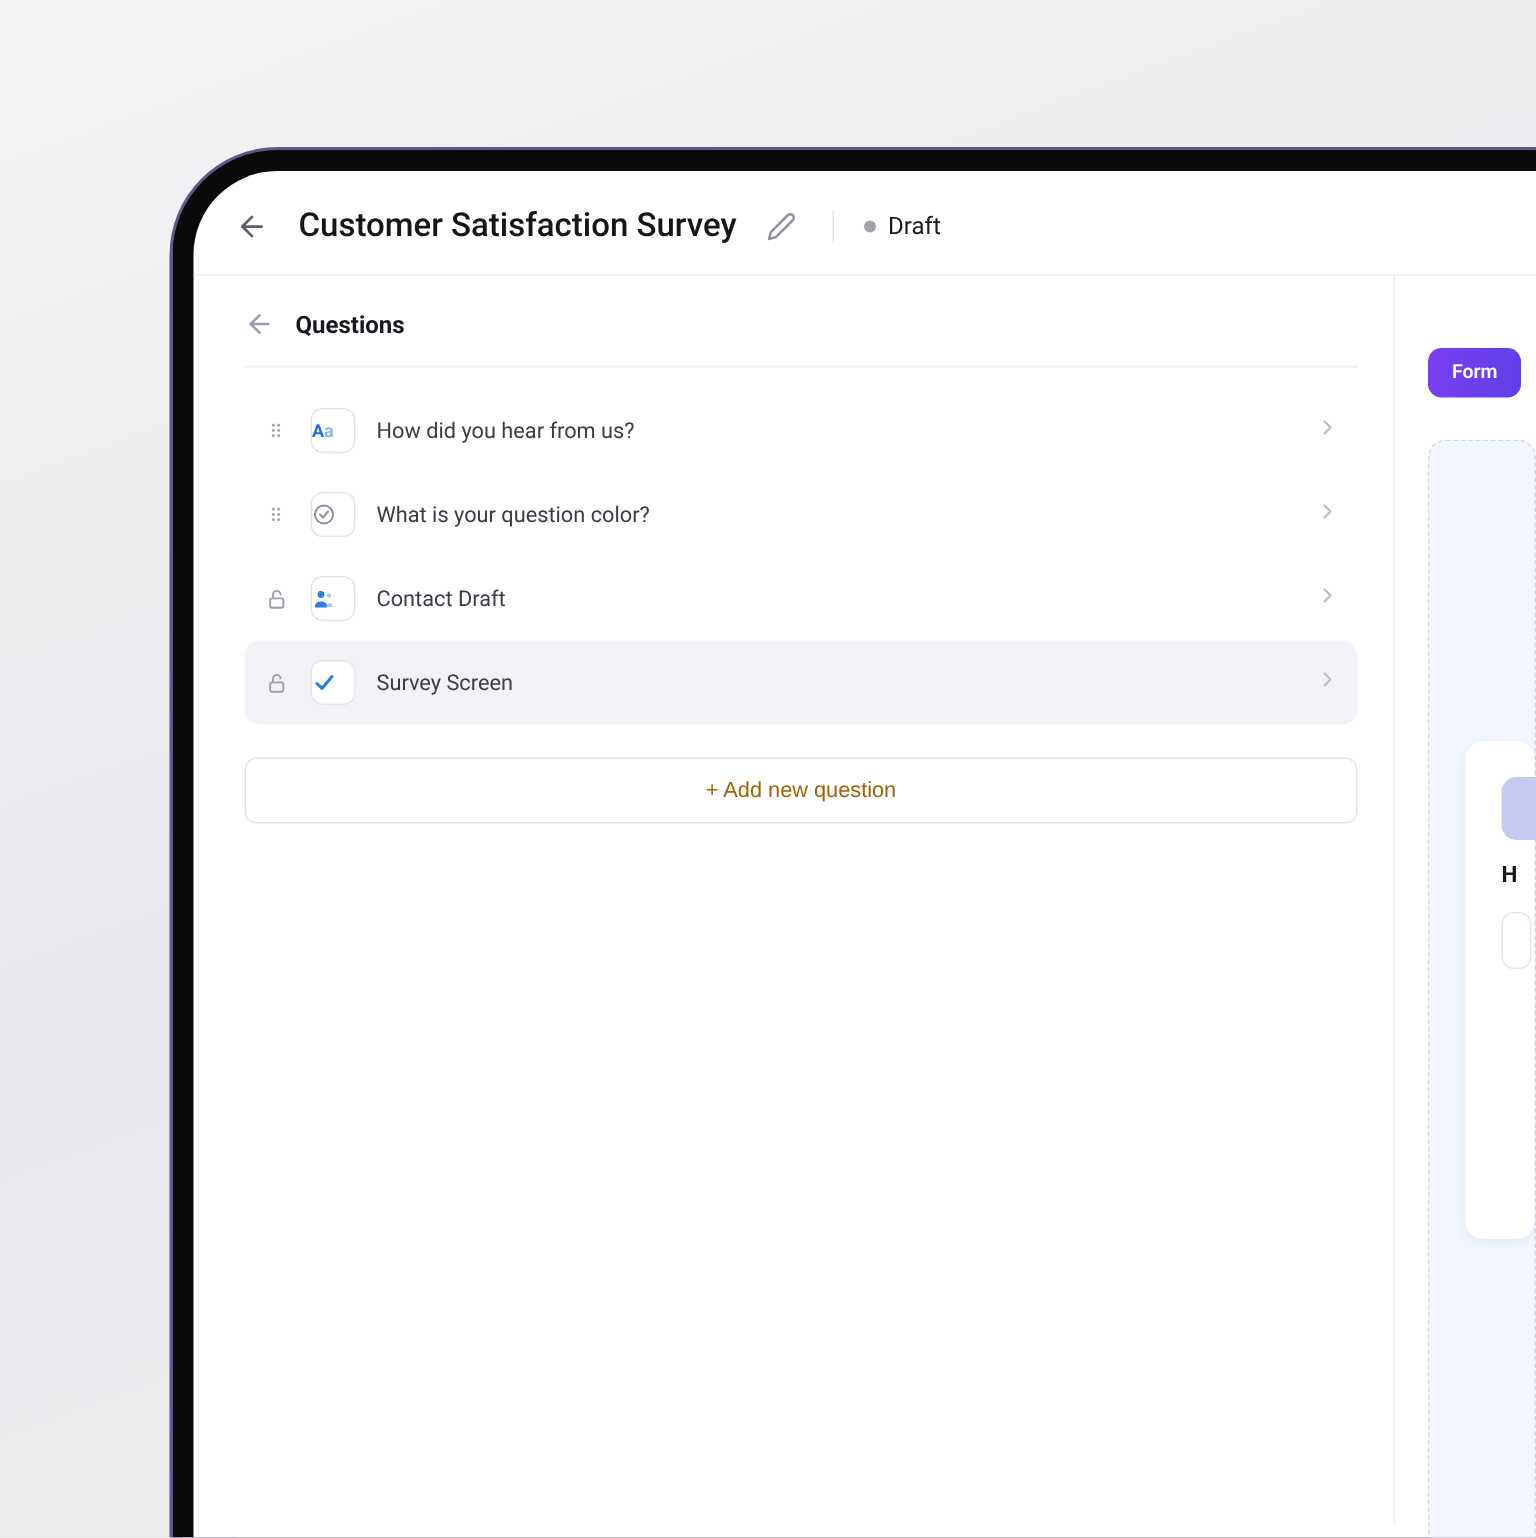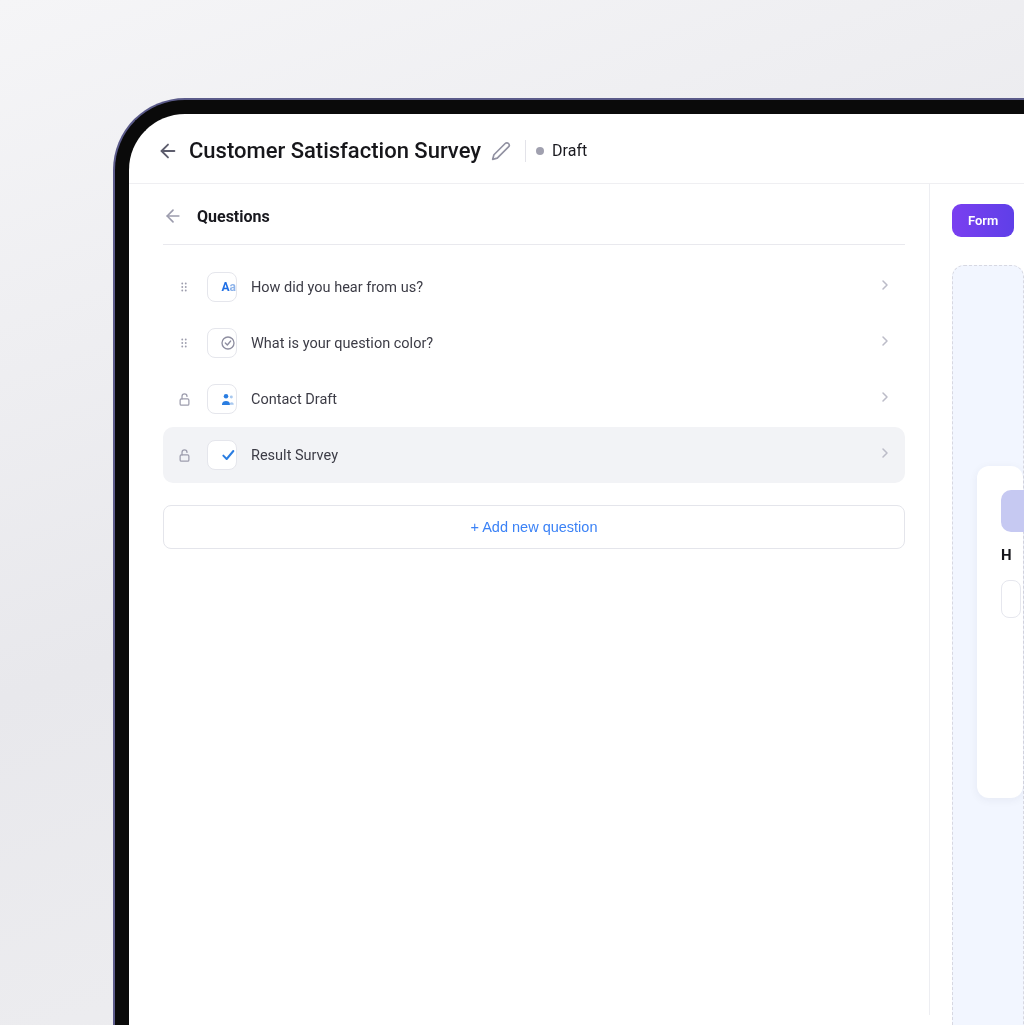--- a/index.html
+++ b/index.html
@@ -22,21 +22,21 @@
       border-right: none;
       border-bottom: none;
       border-top-left-radius: 70px;
       box-shadow: 0 0 0 2px #5b5b8a;
       overflow: hidden;
     }
     .app-header {
       display: flex;
       align-items: center;
       padding: 24px 28px 20px 28px;
-      gap: 10px;
+      gap: 20px;
       border-bottom: 1px solid #efeff2;
     }
     .back-arrow {
       color: #5d5d6d;
       display: flex;
       align-items: center;
       cursor: pointer;
     }
     .page-title {
       font-size: 22px;
@@ -114,58 +114,59 @@
       justify-content: center;
       color: #9d9dad;
     }
     .q-icon-box {
       width: 30px;
       height: 30px;
       border: 1px solid #e5e6ec;
       border-radius: 8px;
       display: flex;
       align-items: center;
-      justify-content: flex-end;
+      justify-content: flex-start;
       background: #fff;
     }
     .q-label {
       font-size: 14.5px;
       color: #3c3c46;
       flex: 1;
     }
     .q-chevron {
       color: #bcbcc8;
     }
     .add-btn {
       margin-top: 22px;
       width: 100%;
       padding: 13px;
       border: 1px solid #e4e5eb;
       background: #fff;
       border-radius: 8px;
       font-size: 14.5px;
-      color: #3b82f6;
+      color: #a16207;
       cursor: pointer;
     }
     .right-pane {
       flex: 1;
       border-left: 1px solid #edeef2;
       padding: 20px 0 0 22px;
       background: #fff;
       position: relative;
     }
     .form-pill {
       background: linear-gradient(90deg, #7a3ff0, #5f3fe8);
       color: #fff;
       font-size: 13px;
       font-weight: 600;
       padding: 9px 16px;
       border-radius: 9px;
       display: inline-block;
       cursor: pointer;
+      margin-top: 28px;
     }
     .preview-frame {
       margin-top: 28px;
       border: 1.5px dashed #d7d8e2;
       border-radius: 12px;
       background: #f2f6ff;
       height: 820px;
       padding: 28px 0 0 28px;
       position: relative;
     }
@@ -304,21 +305,21 @@
               <svg width="15" height="15" viewBox="0 0 24 24" fill="none" stroke="currentColor" stroke-width="2" stroke-linecap="round" stroke-linejoin="round">
                 <rect x="5" y="11" width="14" height="10" rx="2"></rect>
                 <path d="M8 11V7a4 4 0 0 1 8 0"></path>
               </svg>
             </span>
             <span class="q-icon-box">
               <svg width="16" height="16" viewBox="0 0 24 24" fill="none" stroke="#2a7de1" stroke-width="3" stroke-linecap="round" stroke-linejoin="round">
                 <polyline points="5 13 10 18 20 6"></polyline>
               </svg>
             </span>
-            <span class="q-label">Result Survey</span>
+            <span class="q-label">Survey Screen</span>
             <span class="q-chevron"><svg width="16" height="16" viewBox="0 0 24 24" fill="none" stroke="currentColor" stroke-width="2.3" stroke-linecap="round" stroke-linejoin="round">
                 <polyline points="9 18 15 12 9 6"></polyline>
               </svg></span>
           </div>
         </div>
 
       <button class="add-btn">+ Add new question</button>
     </div>
 
     <div class="right-pane">

